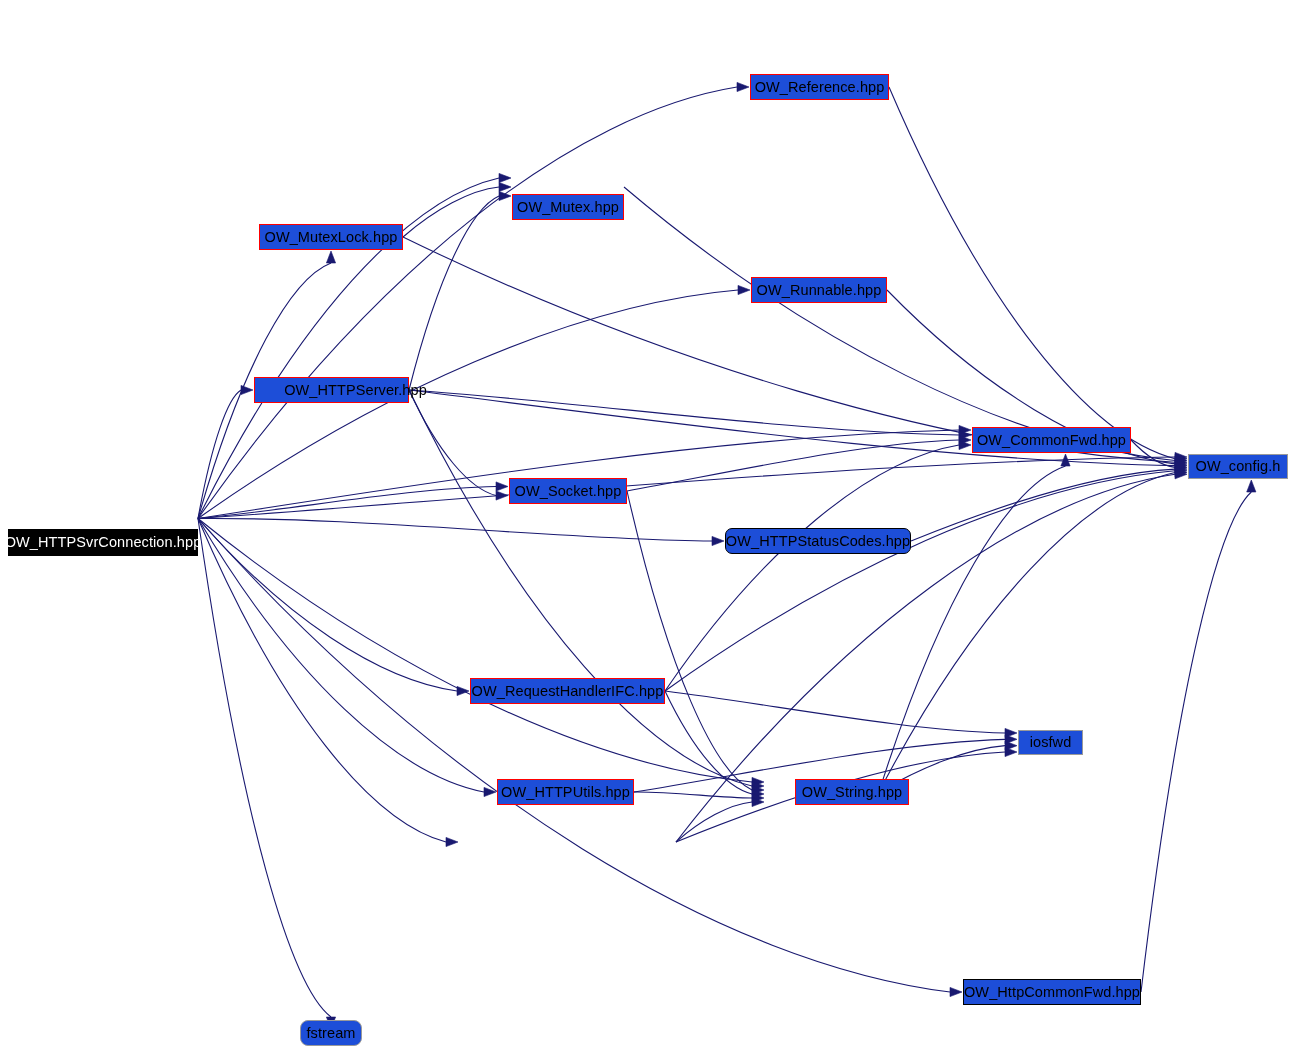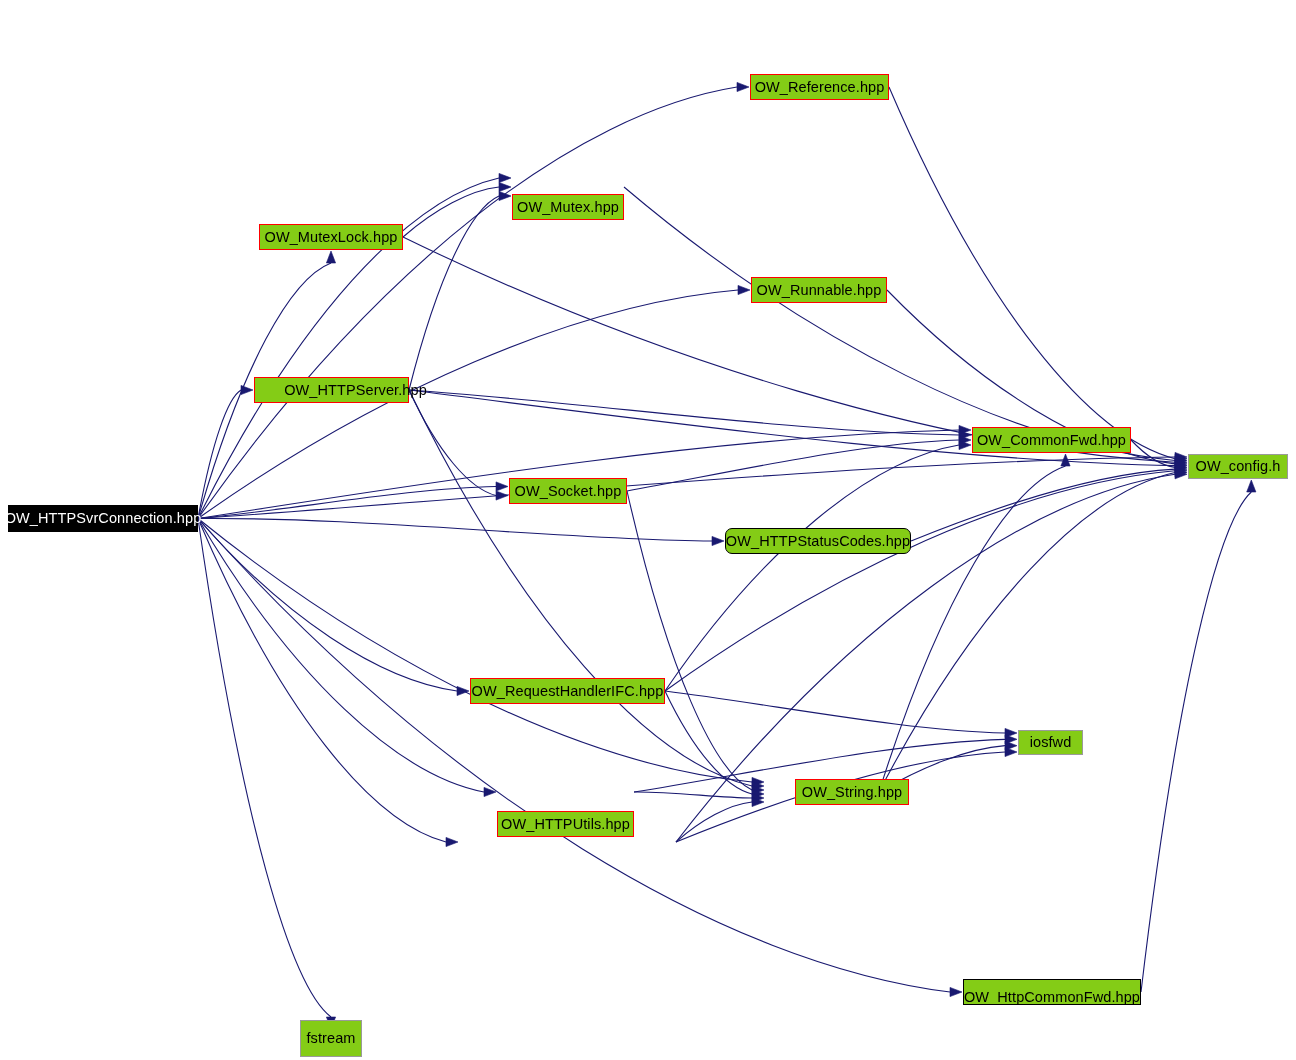--- a/index.html
+++ b/index.html
@@ -2,26 +2,26 @@
 <html><head>
 <meta charset="utf-8">
 <style>
   html,body{margin:0;padding:0;background:#ffffff;}
   #canvas{position:relative;width:1296px;height:1060px;background:#ffffff;
           font-family:"Liberation Sans","DejaVu Sans",sans-serif;overflow:hidden;}
   #graph-svg{position:absolute;left:0;top:0;width:1296px;height:1060px;}
   .edge-path{fill:none;stroke:#191970;stroke-width:1.1;}
   .arrow-head{fill:#191970;stroke:#191970;stroke-width:0.6;}
   .gnode{position:absolute;box-sizing:border-box;display:flex;align-items:center;
-         justify-content:center;white-space:nowrap;background:#84cc16;}
+         justify-content:center;white-space:nowrap;background:#1d4ed8;}
   .gnode .gl{font-size:14.5px;line-height:1;letter-spacing:0.1px;color:#000000;}
   .n-red{border:1.3px solid #ff0000;}
   .n-black{border:1.2px solid #000000;}
   .n-gray{border:1.2px solid #9a9a9a;}
-  .n-root{background:#000000;border:1px solid #000000;}
+  .n-root{background:#000000;border:1px solid #000000;margin-top:24px;}
   .n-root .gl{color:#ffffff;}
 </style>
 </head>
 <body>
 
 <div id="canvas">
   <svg id="graph-svg" viewBox="0 0 1296 1060" preserveAspectRatio="none">
       <path d="M198,518.5 C375.87,266.37 575.3,112.89 737,87" class="edge-path"></path>
       <polygon points="749,87 737,82.4 737,91.6" class="arrow-head"></polygon>
       <path d="M198,518.5 C297.33,317.98519999999996 408.7,198.43 499,178" class="edge-path"></path>
@@ -136,25 +136,25 @@
     </div>
     <div class="gnode n-black" style="left: 725px; top: 528px; width: 186px; height: 26px; border-radius: 7px;">
       <span class="gl">OW_HTTPStatusCodes.hpp</span>
     </div>
     <div class="gnode n-red" style="left: 470px; top: 678px; width: 195px; height: 26px;">
       <span class="gl">OW_RequestHandlerIFC.hpp</span>
     </div>
     <div class="gnode n-gray" style="left: 1018px; top: 730px; width: 65px; height: 25px;">
       <span class="gl">iosfwd</span>
     </div>
-    <div class="gnode n-red" style="left: 497px; top: 779px; width: 137px; height: 26px; margin-top: 32px;">
+    <div class="gnode n-red" style="left: 497px; top: 779px; width: 137px; height: 26px;">
       <span class="gl">OW_HTTPUtils.hpp</span>
     </div>
     <div class="gnode n-red" style="left: 795px; top: 779px; width: 114px; height: 26px;">
       <span class="gl">OW_String.hpp</span>
     </div>
-    <div class="gnode n-black" style="left: 963px; top: 979px; width: 178px; height: 26px; align-items: flex-end;">
+    <div class="gnode n-black" style="left: 963px; top: 979px; width: 178px; height: 26px;">
       <span class="gl">OW_HttpCommonFwd.hpp</span>
     </div>
-    <div class="gnode n-gray" style="left: 300px; top: 1020px; width: 62px; height: 37px;">
+    <div class="gnode n-gray" style="left: 300px; top: 1020px; width: 62px; height: 26px; border-radius: 8px;">
       <span class="gl">fstream</span>
     </div>
   </div>
 
 </body></html>

